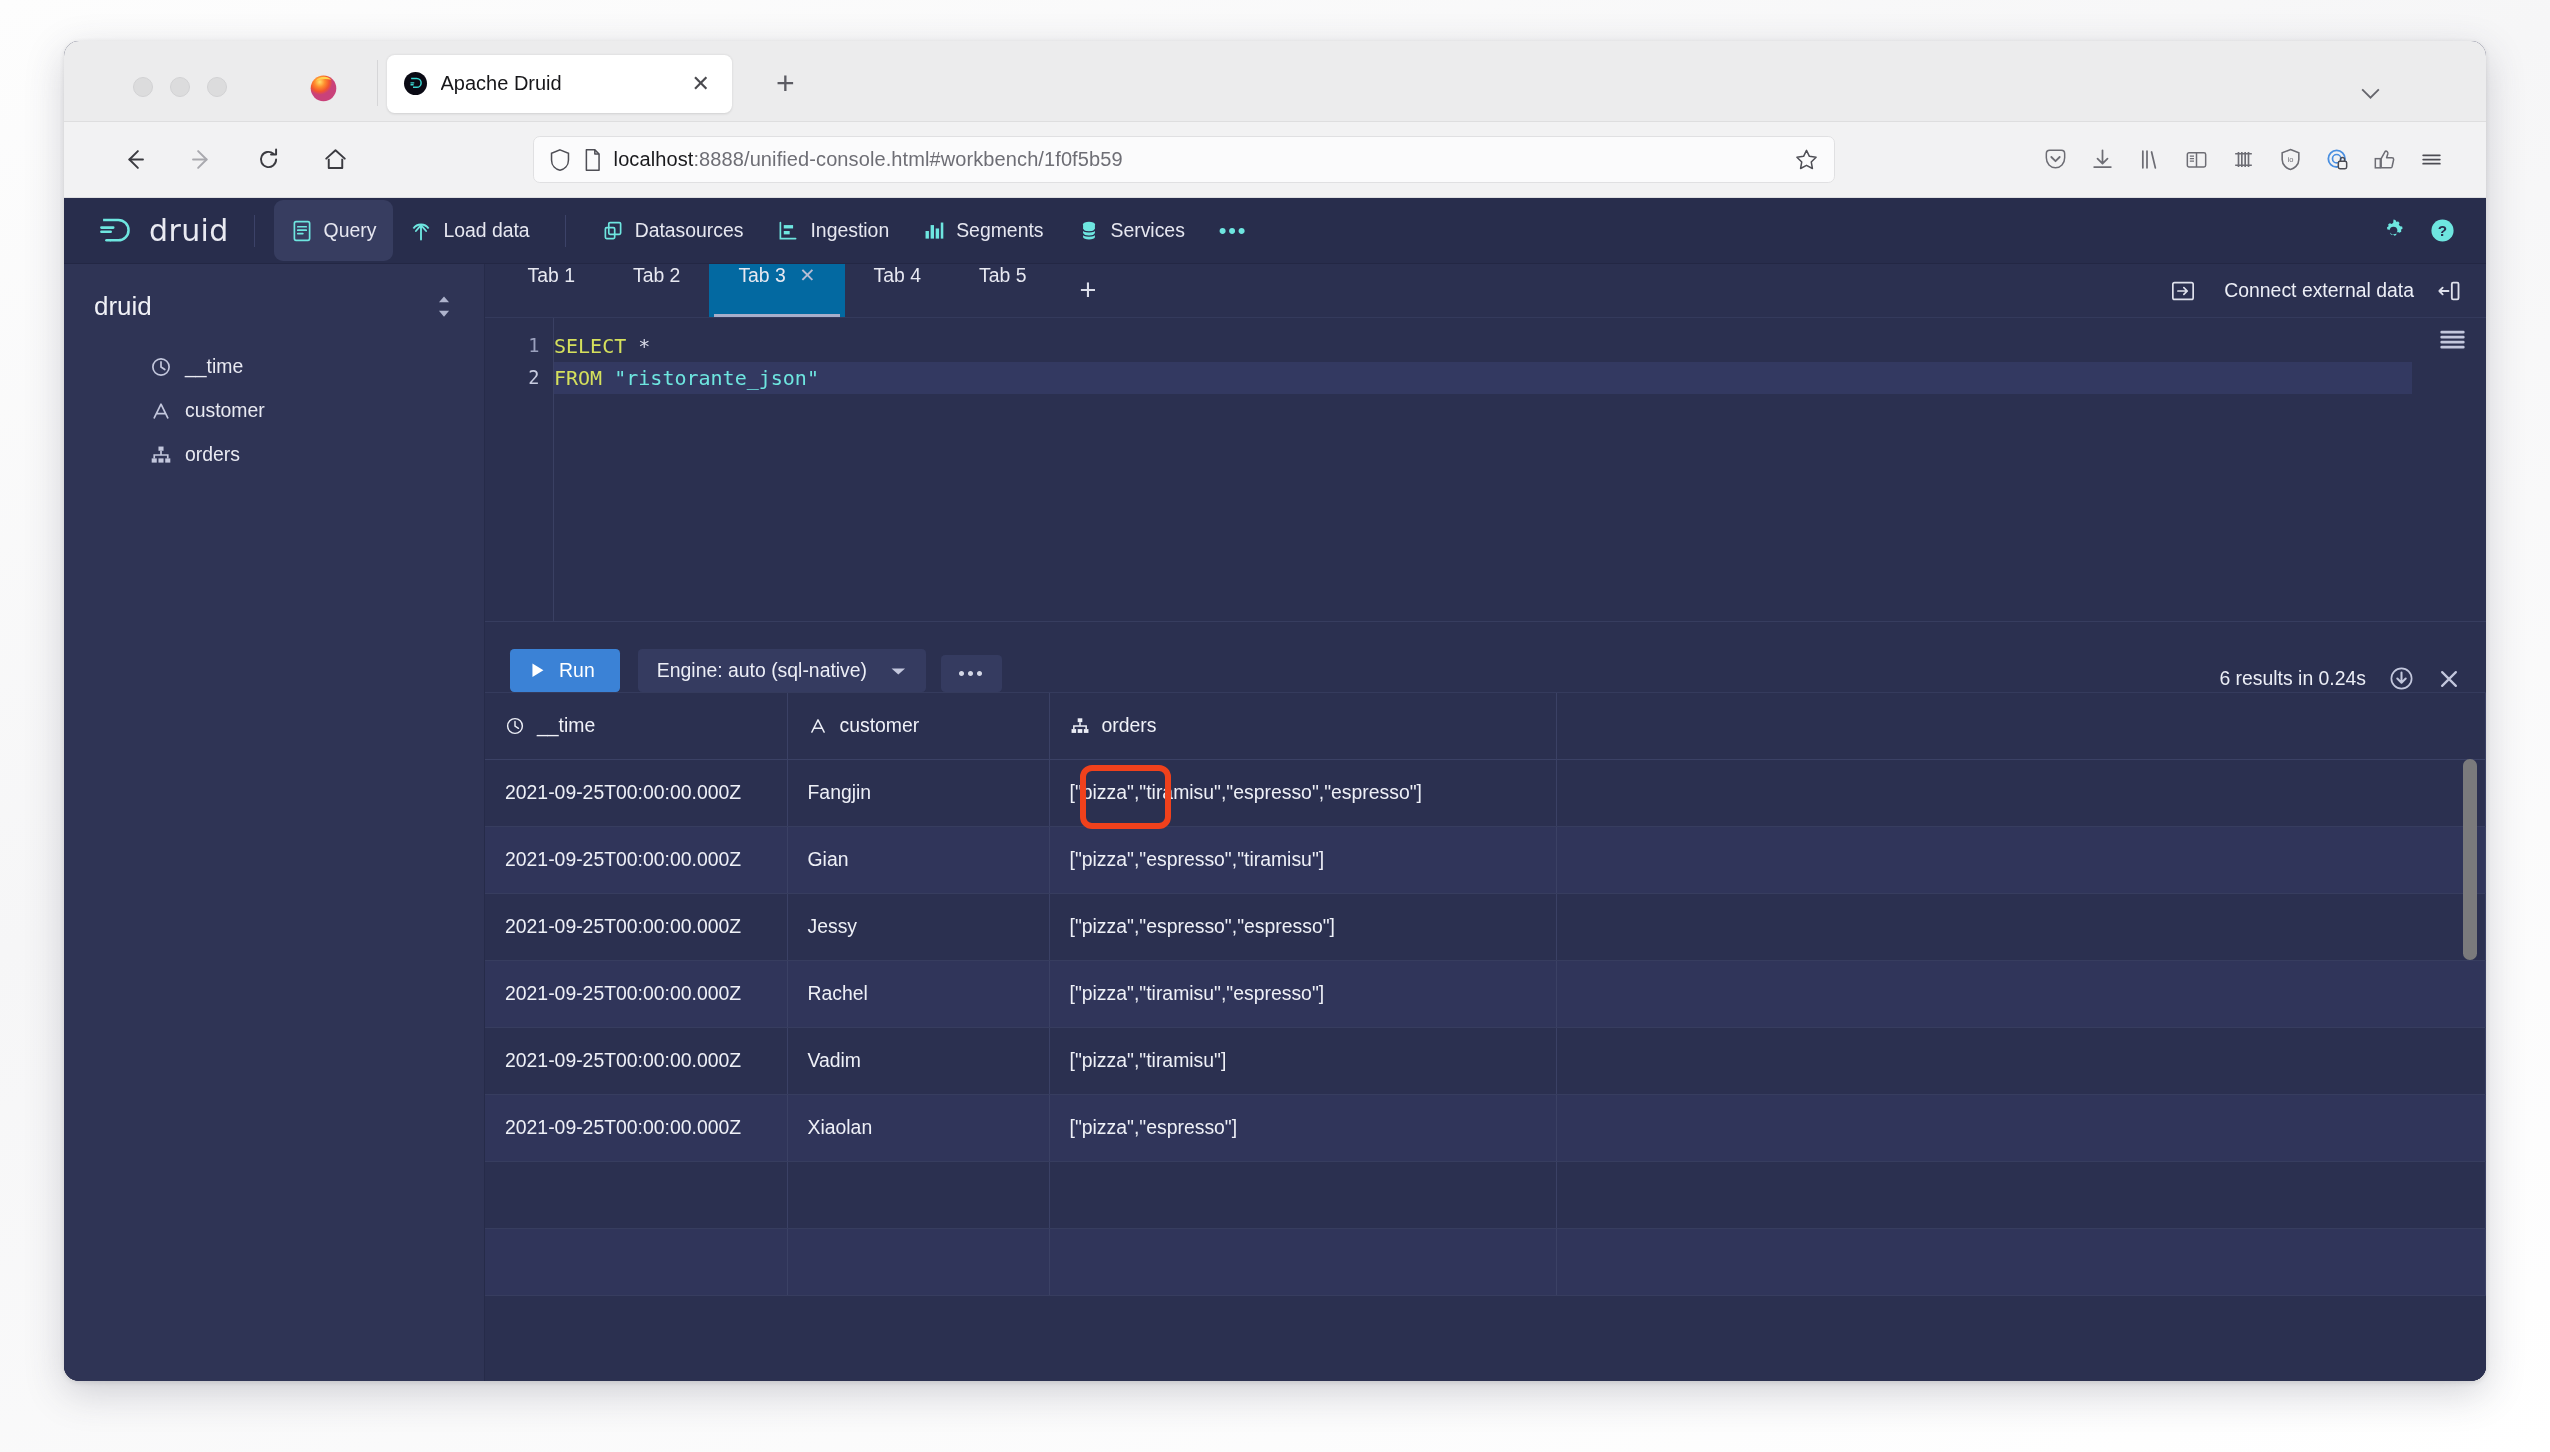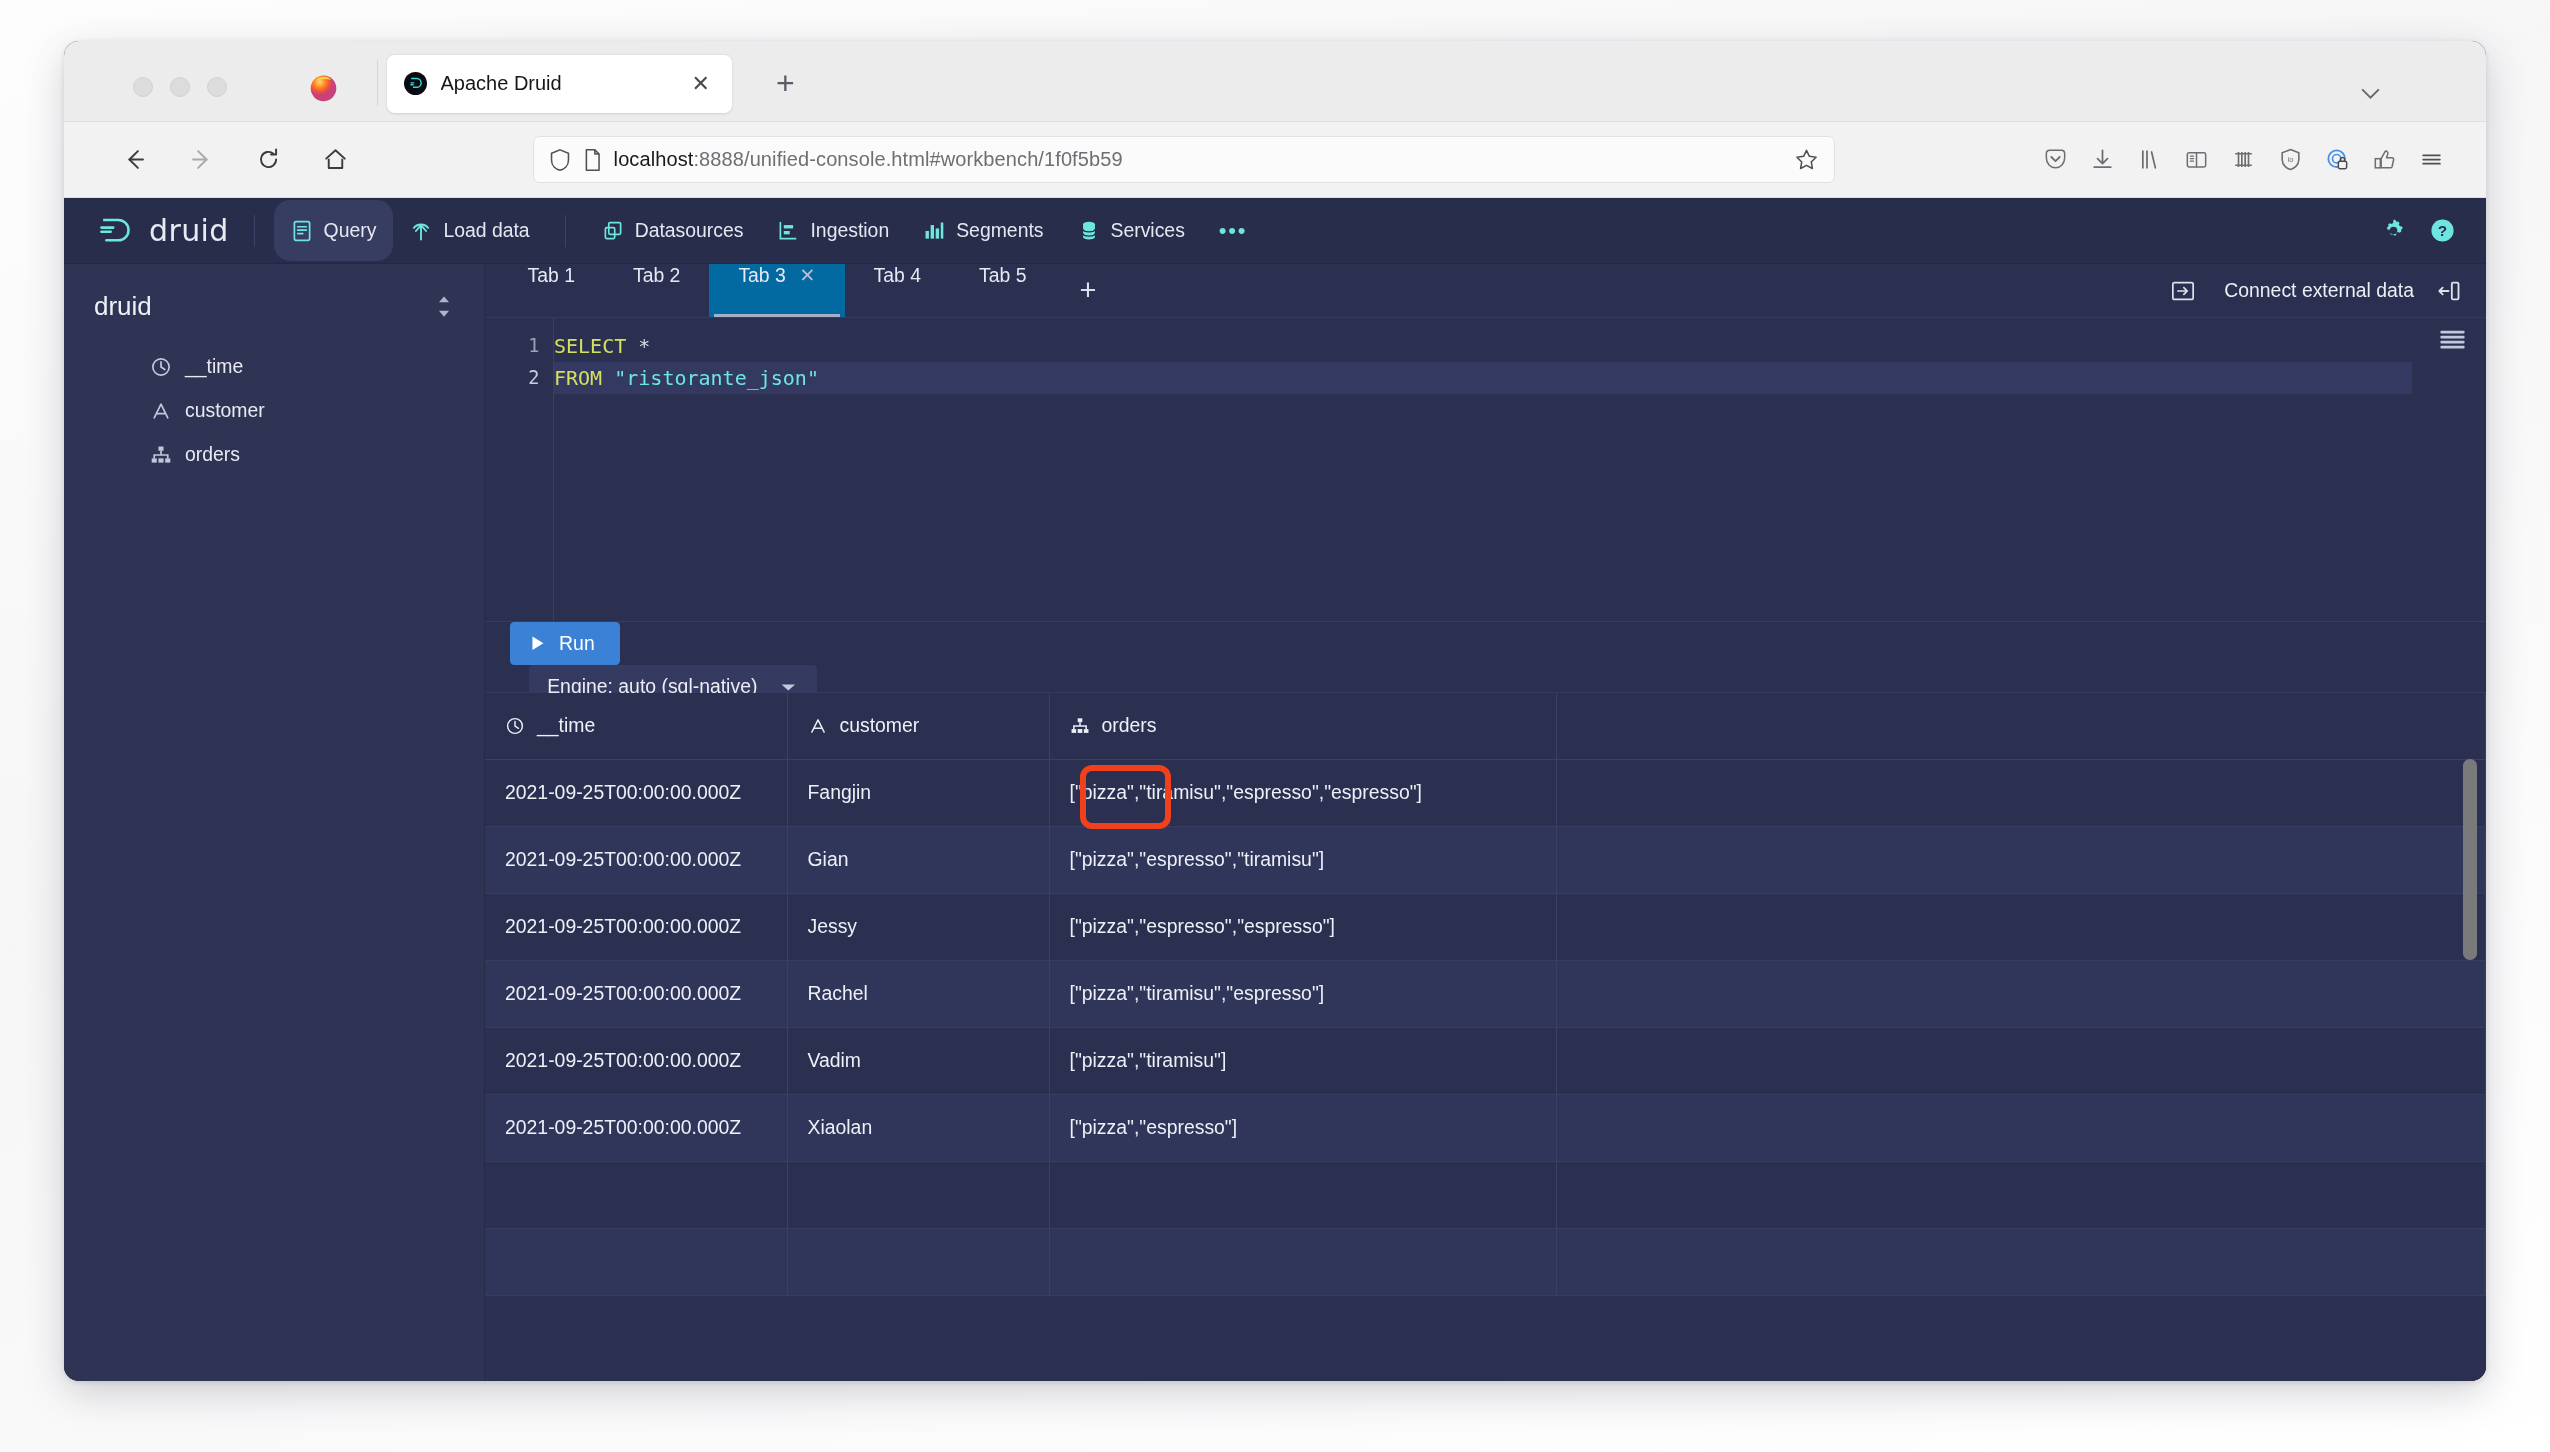--- a/index.html
+++ b/index.html
@@ -93,21 +93,21 @@
     height: 66px; background:#282d4c;
     display:flex; align-items:center; padding-left: 34px;
     border-bottom: 0.8px solid #232744;
     position:relative;
   }
   .brand { display:flex; align-items:center; gap:12px; margin-right: 6.8px; }
   .brand-word { font-size: 30px; color:#e9eaf2; letter-spacing:0.4px; font-family:"DejaVu Sans", sans-serif; }
   .vsep { width:0.8px; height:32px; background:#3c4268; margin: 0 18.6px; }
   .navitem {
     display:flex; align-items:flex-end; gap: 11px;
-    padding: 19px 17px; border-radius: 16px; cursor:pointer;
+    padding: 19px 17px; border-radius: 9px; cursor:pointer;
     font-size: 19.4px; color:#e6e7f0; white-space:nowrap;
   }
   .navitem.active { background:#373d60; }
   .navitem .ico { display:flex; width:22px; height:22px; align-items:center; justify-content:center; }
   #druid-nav-right { position:absolute; right: 29px; display:flex; align-items:center; gap:20px; }
 
   
   #workarea { display:flex; height: calc(100% - 66px); }
 
   #sidebar {
@@ -163,22 +163,22 @@
   #code { position:absolute; left:69px; right:74px; top:0; bottom:0; padding-top: 12px; }
   .cline { height:32px; line-height:32px; font-family:"DejaVu Sans Mono", monospace; font-size: 20px; white-space:pre; }
   .cline.highlight { background:#333961; }
   .kw { color:#d5e05c; }
   .star-tok { color:#d9dbe8; }
   .str { color:#6ee6e0; }
   #editor-menu { position:absolute; right: 18.6px; top: 10px; cursor:pointer; }
 
   
   #runbar {
-    height: 71px; display:flex; align-items:flex-start; padding: 0 25px 0 25px;
-    border-bottom: 0.8px solid #353b5d; position:relative;flex-direction:column;
+    height: 71px; display:flex; align-items:flex-end; padding: 0 25px 0 25px;
+    border-bottom: 0.8px solid #353b5d; position:relative;
   }
   #run-btn {
     display:flex; align-items:center; gap: 13.5px;
     background:#3b82d6; color:#ffffff; font-size:19.4px;
     border-radius: 4.2px; padding: 10px 25px 10px 18.6px; cursor:pointer;
   }
   #engine-select {
     margin-left: 18.6px; display:flex; align-items:center; gap: 22px;
     background:#353b60; color:#eceef6; font-size:19.4px;
     border-radius: 4.2px; padding: 10px 18.6px; cursor:pointer;

